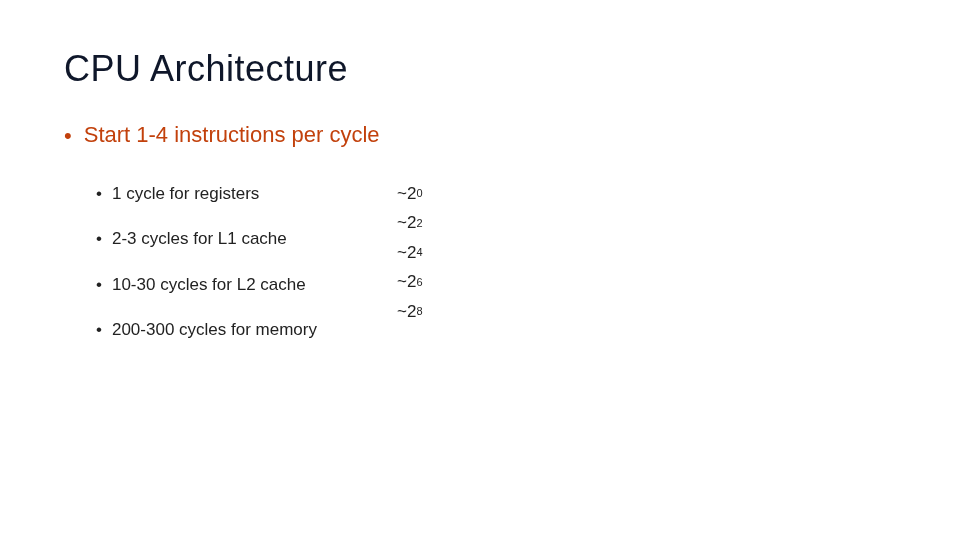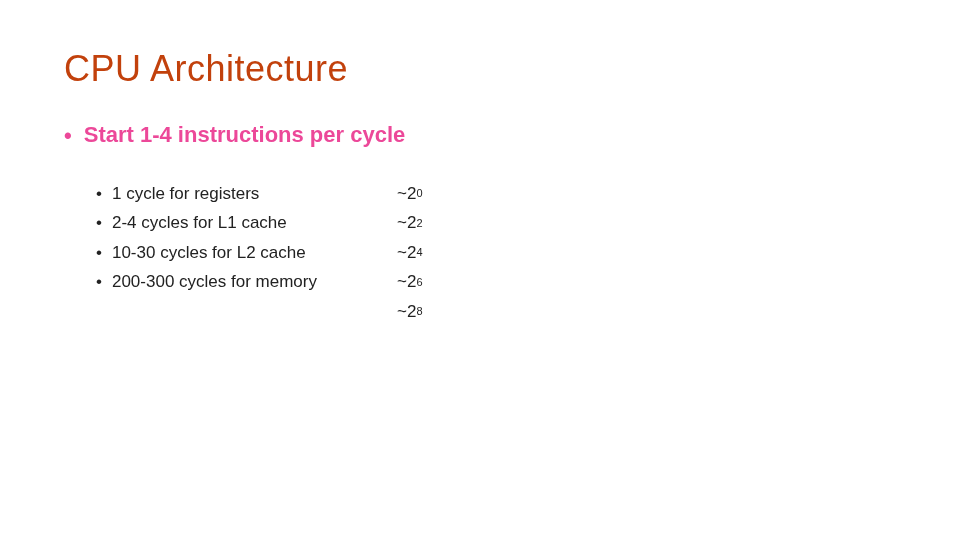--- a/index.html
+++ b/index.html
@@ -21,37 +21,37 @@
       width: 960px;
       height: 540px;
       padding: 48px 64px 40px 64px;
       display: flex;
       flex-direction: column;
     }
 
     .title {
       font-size: 36px;
       font-weight: 300;
-      color: #c2410c;
+      color: #0f172a;
       margin-bottom: 32px;
       letter-spacing: 0.5px;
     }
 
     .main-bullets {
       list-style: none;
       margin-bottom: 16px;
     }
 
     .main-bullets li {
       font-size: 22px;
-      font-weight: 700;
+      font-weight: 400;
       margin-bottom: 10px;
       display: flex;
       align-items: flex-start;
-      color: #ec4899;
+      color: #c2410c;
     }
 
     .main-bullets li::before {
       content: '•';
       font-size: 22px;
       margin-right: 12px;
       flex-shrink: 0;
       line-height: 1.3;
     }
 
@@ -59,21 +59,21 @@
       display: flex;
       flex-direction: row;
       margin-top: 4px;
       margin-left: 32px;
     }
 
     .sub-bullets {
       list-style: none;
       display: flex;
       flex-direction: column;
-      gap: 4px;
+      gap: 20px;
     }
 
     .sub-bullets li {
       font-size: 17px;
       font-weight: 400;
       display: flex;
       align-items: flex-start;
       color: #222;
       line-height: 1.5;
     }
@@ -118,21 +118,21 @@
       <span>Start 1-4 instructions per cycle</span>
     </li>
   </ul>
 
   <div class="sub-section">
     <ul class="sub-bullets">
       <li>
         <span>1 cycle for registers</span>
       </li>
       <li>
-        <span>2-4 cycles for L1 cache</span>
+        <span>2-3 cycles for L1 cache</span>
       </li>
       <li>
         <span>10-30 cycles for L2 cache</span>
       </li>
       <li>
         <span>200-300 cycles for memory</span>
       </li>
     </ul>
 
     <div class="approx-column">

